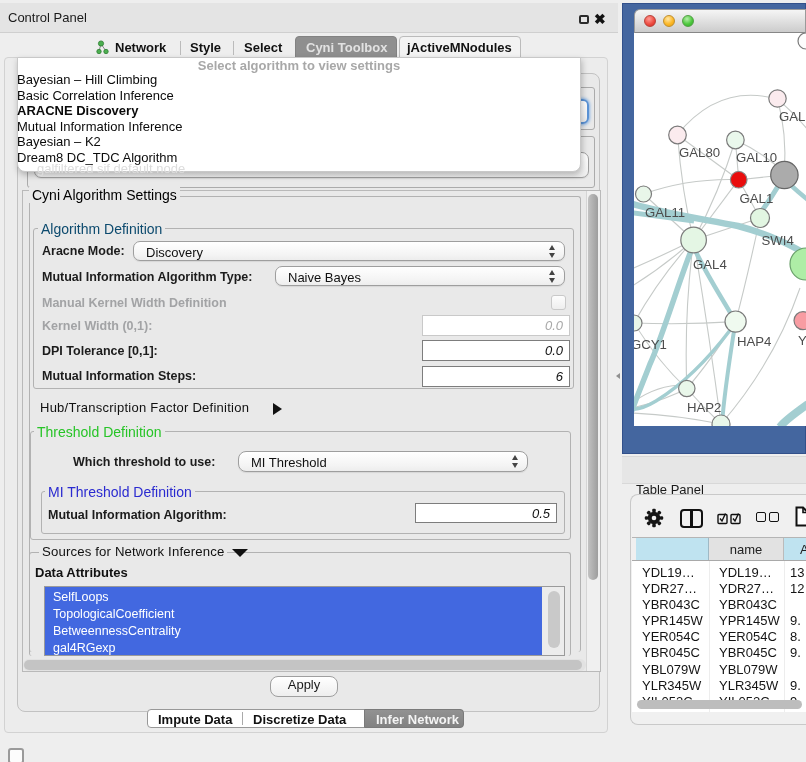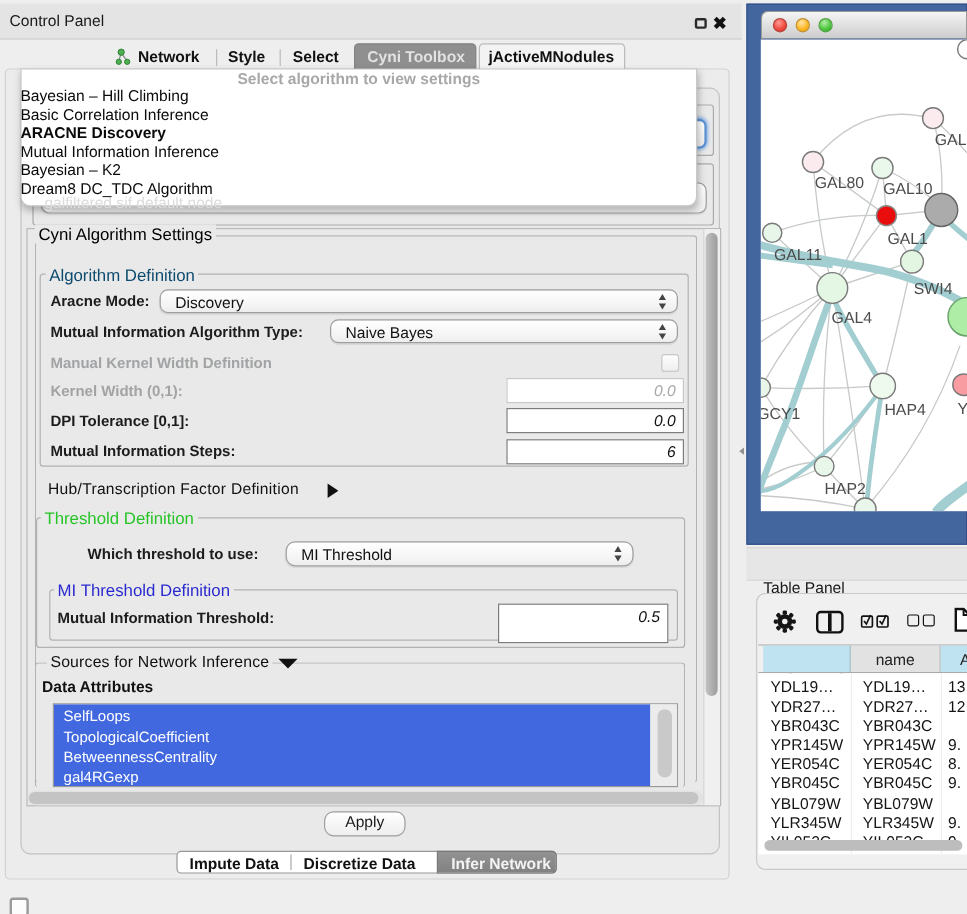--- a/index.html
+++ b/index.html
@@ -93,22 +93,22 @@
 <div class="abs grp" style="left:30px; top:431px; width:541px; height:109px;"></div>
 <div class="abs grplabel" style="left:34px; top:424px; color:#27c427;">Threshold Definition</div>
 <div class="abs lbl" style="left:73px; top:455px;">Which threshold to use:</div>
 <div class="abs combo" style="left:238px; top:451px; width:290px; height:21px; border-radius:8px;">
     <span class="ctext">MI Threshold</span>
     <span class="spin"></span>
   </div>
 
 <div class="abs grp" style="left:41px; top:491px; width:524px; height:43px;"></div>
 <div class="abs grplabel" style="left:45px; top:484px; color:#2a2ad0;">MI Threshold Definition</div>
-<div class="abs lbl" style="left:48px; top:508px;">Mutual Information Threshold:</div>
-<div class="abs field" style="left:415px; top:503px; width:142px; height:33px;">0.5</div>
+<div class="abs lbl" style="left:48px; top:508px;">Mutual Information Algorithm:</div>
+<div class="abs field" style="left:415px; top:503px; width:142px; height:20px;">0.5</div>
 
 <div class="abs grp" style="left:29px; top:552px; width:542px; height:104px; border-bottom:none;"></div>
 <div class="abs" style="left:39px; top:544px; background:#e9e9e9; padding:0 3px; font-size:13.2px; letter-spacing:0.15px; color:#111;">Sources for Network Inference</div>
 <div class="abs" style="left:232px; top:549px; width:0; height:0; border-left:8.5px solid transparent; border-right:8.5px solid transparent; border-top:8px solid #111;"></div>
 <div class="abs" style="left:35px; top:565px; font-size:13px; font-weight:bold; color:#111;">Data Attributes</div>
 
 <div class="abs" style="left:44px; top:586px; width:521px; height:70px; background:#fff; border:1px solid #9a9a9a;"></div>
 <div class="abs" style="left:45px; top:587px; width:497px; height:68px; background:#4268e0; color:#fff; font-size:12.5px; line-height:17px; padding-top:2px; padding-left:8px; overflow:hidden;">SelfLoops<br>TopologicalCoefficient<br>BetweennessCentrality<br>gal4RGexp</div>
 <div class="abs" style="left:542px; top:587px; width:22px; height:68px; background:#ececec;"></div>
 <div class="abs" style="left:548px; top:591px; width:12px; height:57px; background:#c9c9c9; border-radius:6px;"></div>

